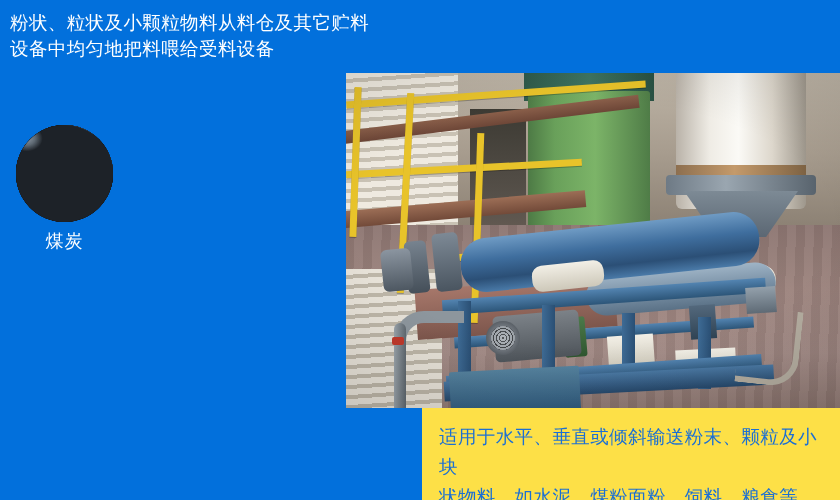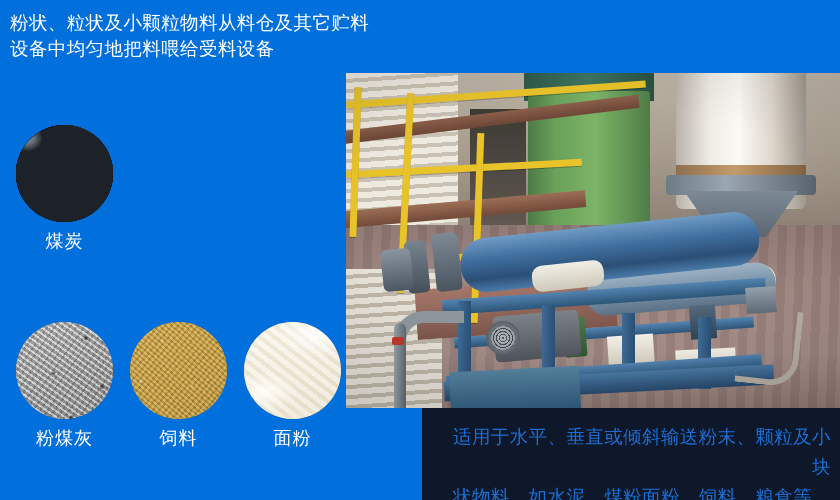--- a/index.html
+++ b/index.html
@@ -220,22 +220,21 @@
     background:linear-gradient(180deg,#53687c,#2f4354);transform:rotate(-4deg);}
   .box2{left:400px;top:214px;width:30px;height:26px;
     background:linear-gradient(180deg,#93a0ab,#5e6a75);transform:rotate(-4deg);}
   .redmark{left:46px;top:264px;width:12px;height:8px;background:#c0392b;border-radius:2px;}
   .ph-shadow{left:0;top:0;width:494px;height:335px;
     background:radial-gradient(ellipse 120% 90% at 50% 45%, rgba(0,0,0,0) 40%, rgba(0,0,0,.22) 100%);}
 
   
   .caption-panel{
     position:absolute;left:415px;top:408px;width:425px;height:92px;
-    background:#0f172a;
-    text-align:right;
+    background:#fde047;
   }
   .caption-bar{
     position:absolute;left:0;top:0;width:7px;height:92px;background:#0270dc;
   }
   .caption-text{
     position:absolute;left:24px;top:14px;width:392px;
     color:#1b6fd4;font-size:18.5px;line-height:30px;letter-spacing:.4px;
     white-space:pre-line;
   }
 </style>
@@ -251,40 +250,20 @@
 
     <div class="mrow">
       <div class="mcell">
         <div class="mcircle">
             <div class="tex tex-coal"></div>
           </div>
         <div class="mlabel">煤炭</div>
       </div>
     </div>
 
-    <div class="mrow">
-      <div class="mcell">
-        <div class="mcircle">
-            <div class="tex tex-flyash"></div>
-          </div>
-        <div class="mlabel">粉煤灰</div>
-      </div>
-      <div class="mcell">
-        <div class="mcircle">
-            <div class="tex tex-feed"></div>
-          </div>
-        <div class="mlabel">饲料</div>
-      </div>
-      <div class="mcell">
-        <div class="mcircle">
-            <div class="tex tex-flour"></div>
-          </div>
-        <div class="mlabel">面粉</div>
-      </div>
-    </div>
 
   </div>
 
   <div class="photo">
     <div class="ph-layer ph-back"></div>
     <div class="ph-layer ph-green-top"></div>
     <div class="ph-layer ph-green"></div>
     <div class="ph-layer ph-door"></div>
     <div class="ph-layer ph-louver"></div>
     <div class="ph-layer ph-floor"></div>

